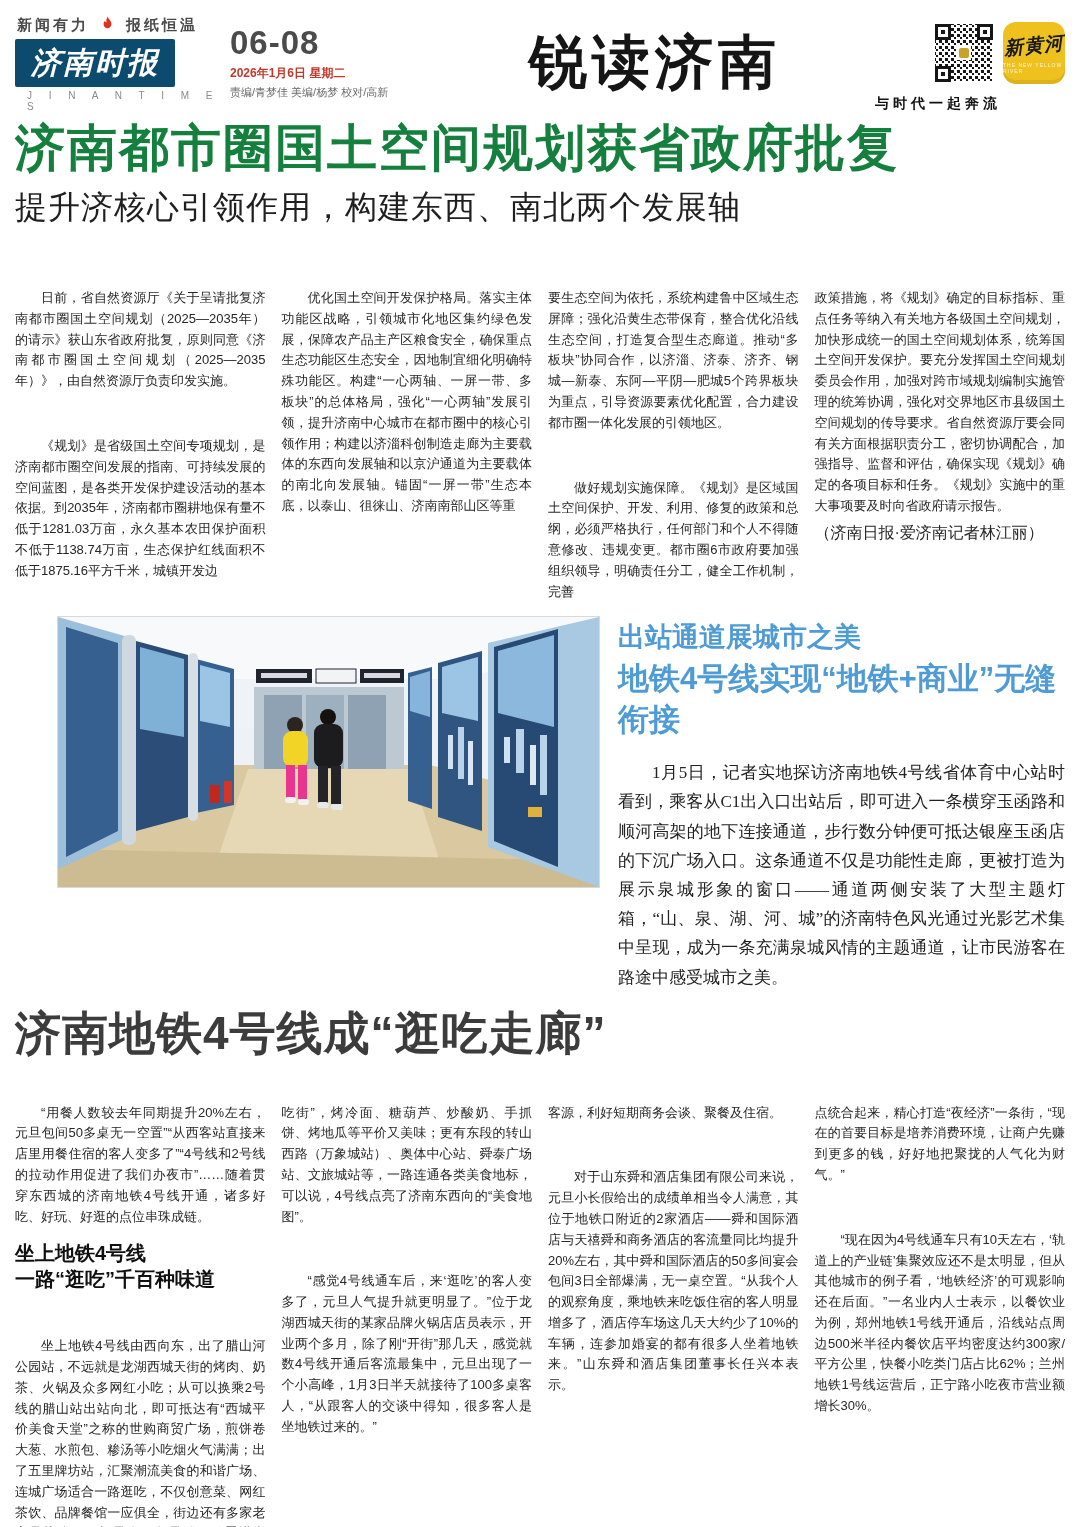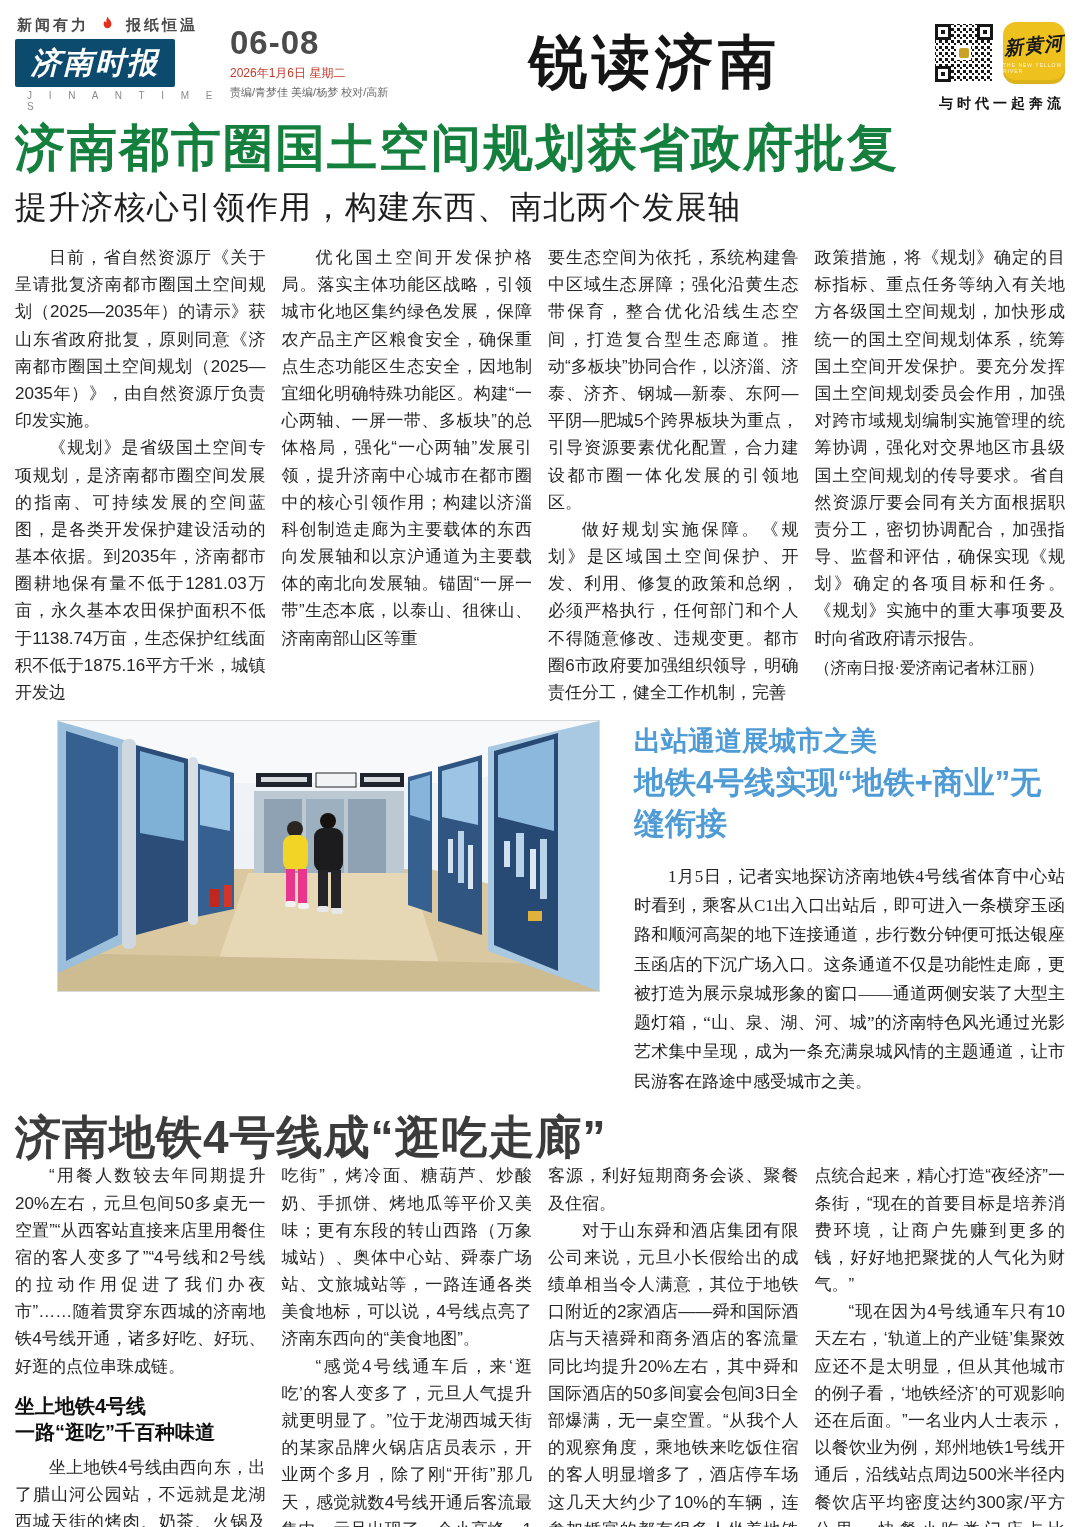--- a/index.html
+++ b/index.html
@@ -9,47 +9,47 @@
   .page { padding:10px 15px 0 15px; }
 
   
   .header { display:flex; align-items:flex-start; margin-bottom:4px; }
   .mast { width:215px; flex:0 0 auto; }
   .mast-slogan { font-size:15px; font-weight:700; color:#4a4a4a; letter-spacing:3px; display:flex; align-items:center; gap:12px; margin:6px 0 4px 2px;}
   .mast-box { width:160px; height:48px; background:#0c4a6e; color:#fff; display:flex; align-items:center; justify-content:center; font-family:"Liberation Serif", serif; font-style:italic; font-weight:700; font-size:30px; letter-spacing:2px; border-radius:2px;}
   .mast-en { font-size:10px; color:#8a8a8a; letter-spacing:7px; margin:3px 0 0 12px; }
   .pgdate { width:205px; flex:0 0 auto; padding-top:14px; }
   .pg { font-size:33px; font-weight:800; color:#4b4b4b; letter-spacing:1px; }
-  .date { font-size:12px; color:#c0392b; margin-top:3px; }
+  .date { font-size:12px; color:#c0392b; margin-top:3px;font-weight:bold; }
   .staff { font-size:11px; color:#6a6a6a; margin-top:3px; }
   .section-wrap { flex:1 1 auto; display:flex; justify-content:center; padding-top:14px;}
   .section-title { font-size:58px; font-weight:900; color:#151515; letter-spacing:5px; }
   .brand { width:190px; flex:0 0 auto; padding-top:12px; }
   .brand-row { display:flex; gap:8px; justify-content:flex-end; }
   .applogo { width:62px; height:62px; background:#eec11e; border-radius:13px; display:flex; flex-direction:column; align-items:center; justify-content:center; box-shadow:inset 0 -4px 0 rgba(0,0,0,.07);}
   .applogo .zi { font-family:"Liberation Serif", serif; font-weight:700; font-style:italic; font-size:19px; color:#1a1a1a; transform:rotate(-6deg); letter-spacing:1px;}
   .applogo .sub { font-size:5px; color:#fdf4d2; letter-spacing:1px; margin-top:3px;}
-  .brand-tag { font-size:14px; font-weight:800; color:#111; letter-spacing:4px; text-align:right; margin-top:7px; }
+  .brand-tag { font-size:14px; font-weight:800; color:#111; letter-spacing:4px; margin-top:7px; }
 
   
   .a1-title { font-size:50px; font-weight:900; color:#15803d; letter-spacing:2px; line-height:1.1; margin-top:8px; }
   .a1-sub { font-size:32px; font-weight:500; color:#1f1f1f; letter-spacing:1px; margin:10px 0 14px 0; }
 
   
   .cols { display:flex; gap:16px; }
   .col { flex:1 1 0; }
-  .para { font-size:17px; line-height:1.6; text-align:justify; text-indent:2em; color:#262626; }
+  .para { font-size:13px; line-height:1.6; text-align:justify; text-indent:2em; color:#262626;margin-top:44px; }
   .para.noindent { text-indent:0; }
   .col h3 { font-size:20px; font-weight:800; color:#101010; line-height:1.3; margin:13px 0 9px 0; }
   .credit { font-size:16px; color:#262626; text-align:left; line-height:2; }
   .a1-cols { min-height:300px; margin-bottom:14px; }
   .a2-cols { min-height:555px; }
 
   
-  .photo-sec { display:flex; gap:34px; padding-left:42px; margin:8px 0 16px 0; }
+  .photo-sec { display:flex; gap:18px; padding-left:42px; margin:8px 0 16px 0; }
   .photo-frame { width:543px; height:272px; flex:0 0 auto; border:1px solid #d9d9d9; background:#eef2f6; }
   .photo-frame svg { display:block; }
   .photo-right { flex:1 1 auto; padding-top:4px; }
   .cap-t1 { color:#4f9bd5; font-size:27px; font-weight:800; line-height:1.3; }
   .cap-t2 { color:#4f9bd5; font-size:31px; font-weight:800; line-height:1.3; margin-top:4px; }
   .cap-body { font-family:"Liberation Serif", serif; font-size:17px; line-height:1.72; color:#222; text-indent:2em; text-align:justify; margin-top:18px; }
   .cap-credit { font-size:18px; font-weight:800; color:#111; text-align:right; margin-top:12px; padding-right:6px; }
 
   
   .a2-title { font-size:46px; font-weight:900; color:#3c3c3c; letter-spacing:1px; line-height:1.1; }

